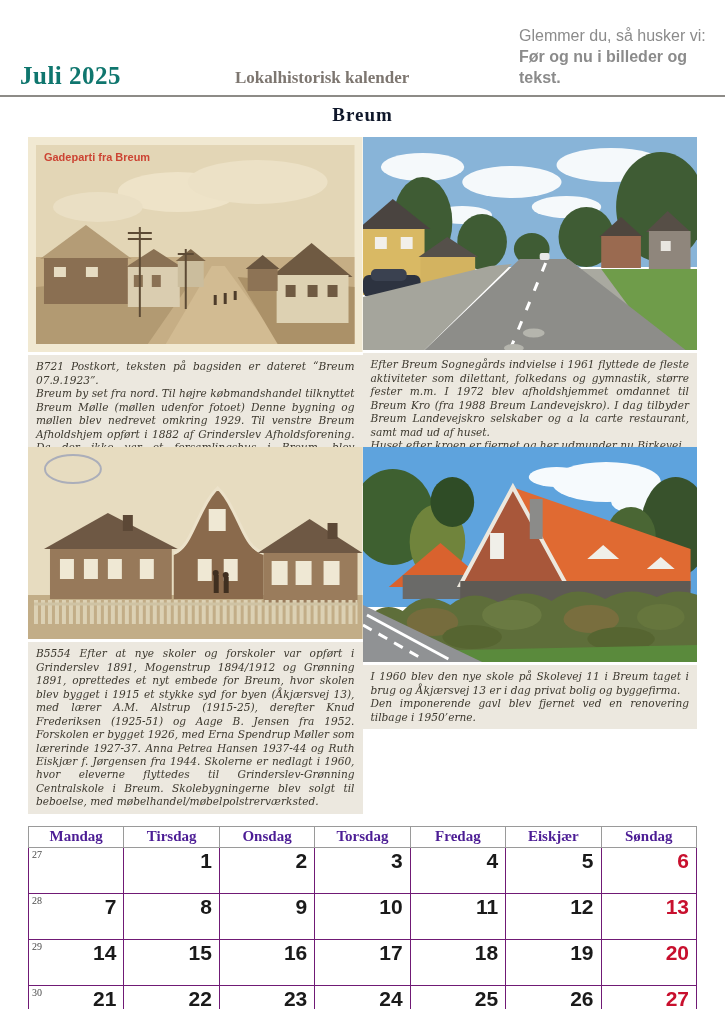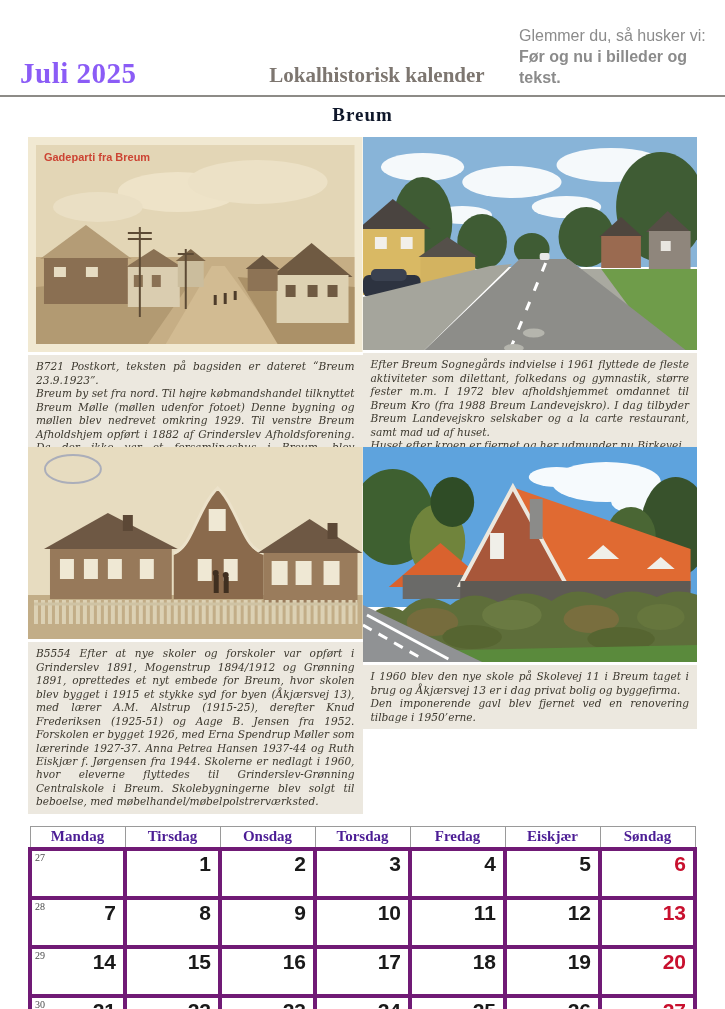--- a/index.html
+++ b/index.html
@@ -2,22 +2,22 @@
 <html lang="da"><head>
 <meta charset="utf-8">
 <style>
   html,body{margin:0;padding:0;background:#e9e9e9;}
   .page{
     width:725px;height:1009px;margin:0 auto;background:#ffffff;
     font-family:"Liberation Serif", serif;color:#222;position:relative;overflow:hidden;
   }
   
   .masthead{display:flex;align-items:flex-end;padding:26px 14px 0 20px;}
-  .month-title{font-size:29px;font-weight:bold;color:#8b5cf6;letter-spacing:.5px;width:215px;}
-  .series-title{flex:1;text-align:center;font-size:21px;font-weight:bold;color:#7d7670;padding-bottom:2px;}
+  .month-title{font-size:25px;font-weight:bold;color:#0f766e;letter-spacing:.5px;width:215px;}
+  .series-title{flex:1;text-align:left;font-size:17px;font-weight:bold;color:#7d7670;padding-bottom:2px;}
   .tagline{width:192px;font-family:"Liberation Sans", sans-serif;font-size:16px;line-height:1.3;color:#8b8b8b;padding-bottom:2px;}
   .tagline .b{font-weight:bold;}
   .rule{border:none;border-top:2px solid #8d8b87;margin:5px 0 0 0;}
   .place-title{text-align:center;font-size:19px;font-weight:bold;color:#0f172a;letter-spacing:1px;margin:7px 0 11px 0;}
   
   .grid{margin:0 28px;display:grid;grid-template-columns:1fr 1fr;grid-template-rows:310px auto;}
   figure{margin:0;padding:0;}
   .photo{width:100%;display:block;line-height:0;}
   .photo svg{display:block;width:100%;}
   .caption{
@@ -28,21 +28,21 @@
   .caption p{margin:0;}
   
   .calendar{
     margin:12px 28px 0 28px;width:669px;border-collapse:collapse;table-layout:fixed;
   }
   .calendar th{
     border:1px solid #9a9a9a;height:20px;font-size:15px;font-weight:bold;color:#4c1d95;
     font-family:"Liberation Serif", serif;text-align:center;padding:0;
   }
   .calendar td{
-    border:4px solid #701a75;height:45px;vertical-align:top;position:relative;padding:0;
+    border:1px solid #701a75;height:45px;vertical-align:top;position:relative;padding:0;
   }
   .wk{
     position:absolute;top:1px;left:3px;font-size:10px;color:#4a4a4a;
     font-family:"Liberation Serif", serif;font-style:normal;
   }
   .num{
     position:absolute;top:1px;right:7px;font-family:"Liberation Sans", sans-serif;
     font-weight:bold;font-size:21px;color:#1a1a1a;
   }
   td.sun .num{color:#c8102e;}
@@ -109,21 +109,21 @@
             <g fill="#4e3c2a">
               <rect x="186" y="158" width="3" height="10"></rect>
               <rect x="196" y="156" width="3" height="11"></rect>
               <rect x="206" y="154" width="3" height="9"></rect>
             </g>
             <text x="16" y="24" font-family="Liberation Sans, sans-serif" font-size="11" font-weight="bold" fill="#cc4433">Gadeparti fra Breum</text>
           </g>
         </svg>
       </div>
       <figcaption class="caption">
-        <p>B721 Postkort, teksten på bagsiden er dateret “Breum 23.9.1923”.</p>
+        <p>B721 Postkort, teksten på bagsiden er dateret “Breum 07.9.1923”.</p>
         <p>Breum by set fra nord. Til højre købmandshandel tilknyttet Breum Mølle (møllen udenfor fotoet) Denne bygning og møllen blev nedrevet omkring 1929. Til venstre Breum Afholdshjem opført i 1882 af Grinderslev Afholdsforening. Da der ikke var et forsamlingshus i Breum, blev afholdshjemmet brugt til dilettant, folkedans, gymnastik og fastelavnsfester frem til slutningen af 1950’erne.</p>
       </figcaption>
     </figure>
 
     <figure>
       <div class="photo">
         <svg viewBox="0 0 337 213" width="337" height="213" preserveAspectRatio="none">
           <rect x="0" y="0" width="337" height="130" fill="#88b4d8"></rect>
           <g fill="#ffffff" opacity="0.92">
             <ellipse cx="60" cy="30" rx="42" ry="14"></ellipse>

